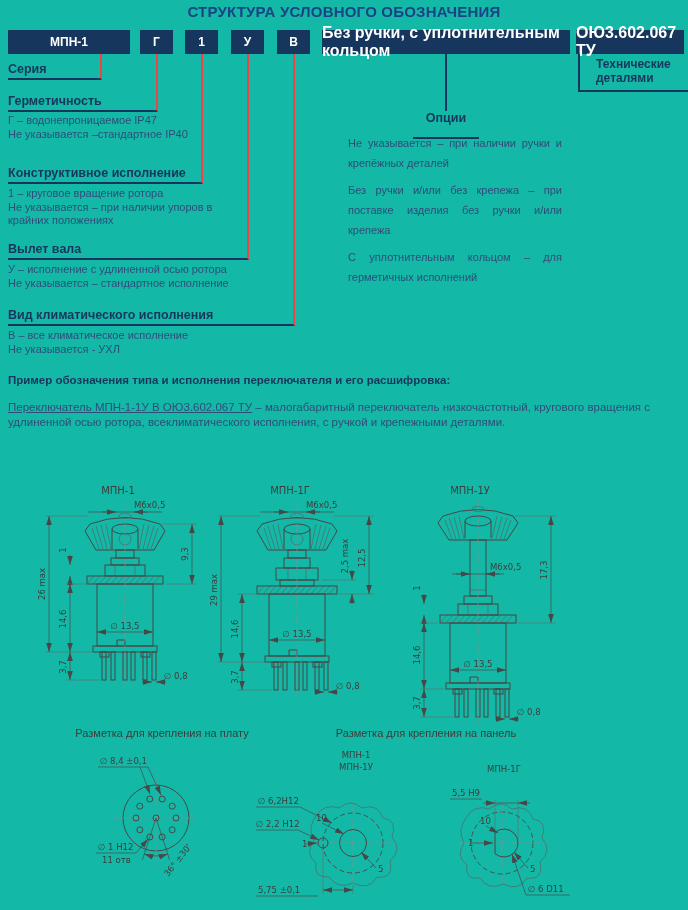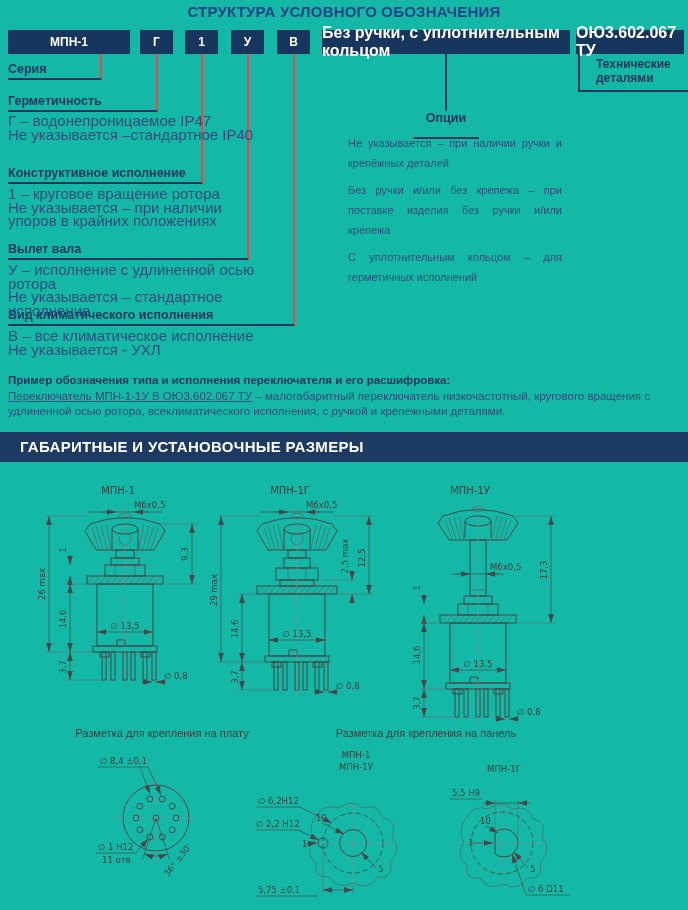--- a/index.html
+++ b/index.html
@@ -6,31 +6,31 @@
   .page { position:relative; width:688px; height:910px; background:#14b8a6;
           font-family:"Liberation Sans",sans-serif; overflow:hidden; }
   .title { position:absolute; top:3px; left:0; width:100%; text-align:center;
            font-size:15px; font-weight:bold; color:#1a4385; letter-spacing:.2px; }
   .dbox { position:absolute; top:30px; height:24px; background:#17365d; color:#fff;
           font-weight:bold; font-size:12px; display:flex; align-items:center; justify-content:center; }
   .dbox.small-text { font-size:16px; }
   .bracket { position:absolute; border-right:2px solid #ef4444; border-bottom:2px solid #17365d;
              display:flex; align-items:flex-end; }
   .bracket .bt { font-weight:bold; font-size:12.5px; color:#17365d; padding-bottom:2px; white-space:nowrap; }
-  .note { position:absolute; font-size:15px; color:#2e4d7b; line-height:13.5px; }
+  .note { position:absolute; font-size:11px; color:#2e4d7b; line-height:13.5px; }
   .vline { position:absolute; width:2px; background:#17365d; }
   .opt-title { position:absolute; border-bottom:2px solid #17365d; text-align:center;
                font-weight:bold; font-size:12.5px; color:#17365d; padding-bottom:12px; }
   .opt-notes { position:absolute; font-size:11px; color:#2e4d7b; line-height:20px; text-align:justify; }
   .opt-notes p { margin:0 0 7px 0; }
   .tu-bracket { position:absolute; border-left:2px solid #17365d; border-bottom:2px solid #17365d; }
   .tu-bracket .bt { font-weight:bold; font-size:12px; color:#17365d; padding:3px 0 0 16px; line-height:14px; width:86px; }
   .example { position:absolute; left:8px; top:374px; width:674px; }
   .ex-h { font-size:11.5px; font-weight:bold; color:#17365d; }
-  .ex-b { font-size:11.5px; color:#2e4d7b; line-height:15px; margin-top:3px; }
+  .ex-b { font-size:11.5px; color:#2e4d7b; line-height:15px; margin-top:14px; }
   .ul { text-decoration:underline; }
   .secbar { position:absolute; left:0; top:432px; width:688px; height:30px; background:#1d3a63;
             color:#fff; font-weight:bold; font-size:15px; line-height:30px; padding-left:20px;
             box-sizing:border-box; letter-spacing:.3px; }
   .cap { position:absolute; font-size:11px; color:#3c3c3c; text-align:center; }
   svg { position:absolute; }
   svg text { font-family:"DejaVu Sans",sans-serif; font-size:8.5px; fill:#3c3c3c; }
   svg text.lbl { font-size:10px; }
   .dr  { stroke:#474747; fill:none; stroke-width:1; }
   .drt { stroke:#5a5a5a; fill:none; stroke-width:.6; }
@@ -97,21 +97,20 @@
 
   <div class="tu-bracket" style="left:578px;top:54px;width:110px;height:36px">
     <div class="bt">Технические деталями</div>
   </div>
 
   <div class="example">
     <div class="ex-h">Пример обозначения типа и исполнения переключателя и его расшифровка:</div>
     <div class="ex-b"><span class="ul">Переключатель МПН-1-1У В ОЮ3.602.067 ТУ</span><span> – малогабаритный переключатель низкочастотный,  кругового вращения с удлиненной осью ротора, всеклиматического исполнения, с ручкой и крепежными деталями.</span></div>
   </div>
 
-  <div class="secbar">ГАБАРИТНЫЕ И УСТАНОВОЧНЫЕ РАЗМЕРЫ</div>
 
   <svg style="left:30px;top:482px" width="190" height="246" viewBox="0 0 190 246">
     <defs>
       <marker id="ae" markerWidth="10" markerHeight="7" refX="9" refY="2.8" orient="auto-start-reverse" markerUnits="userSpaceOnUse">
         <path d="M0,0 L9,2.8 L0,5.6 Z" fill="#474747"></path>
       </marker>
     </defs>
     <text class="lbl" x="88" y="12" text-anchor="middle">МПН-1</text>
     <g>
       <path class="dr" d="M60,42 Q95,29 130,42 L135,49 L124,68 L66,68 L55,49 Z"></path>

